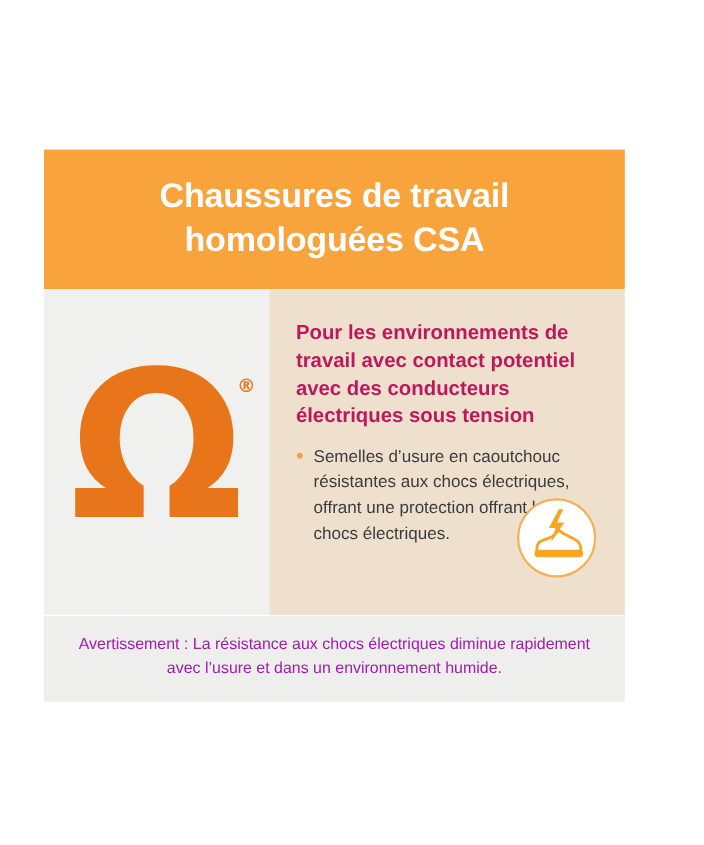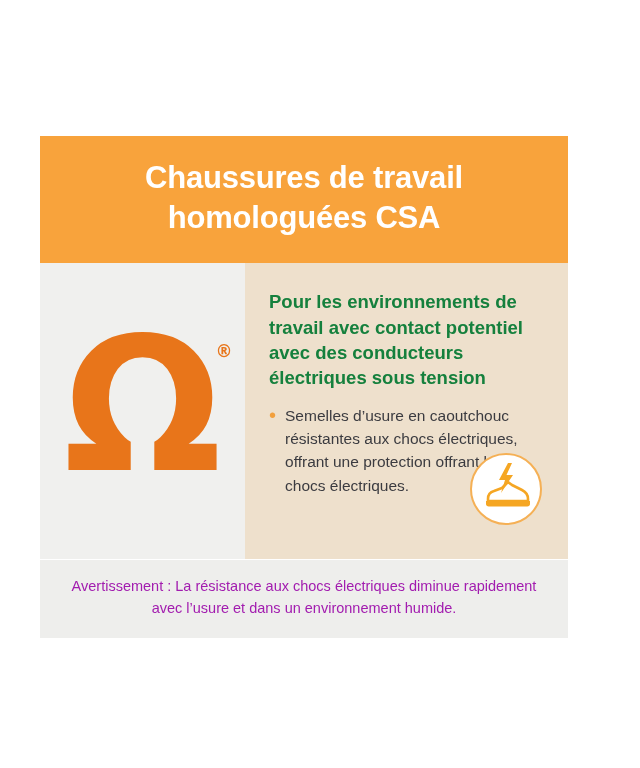--- a/index.html
+++ b/index.html
@@ -85,21 +85,21 @@
   .content-pane {
     flex: 1 1 auto;
     background: #eee0cc;
     padding: 26px 24px 22px 24px;
     box-sizing: border-box;
     position: relative;
   }
 
   .lead {
     margin: 0 0 14px 0;
-    color: #15803d;
+    color: #be185d;
     font-size: 18.5px;
     line-height: 1.36;
     font-weight: bold;
     max-width: 330px;
   }
 
   .bullets {
     margin: 0;
     padding: 0;
     list-style: none;

